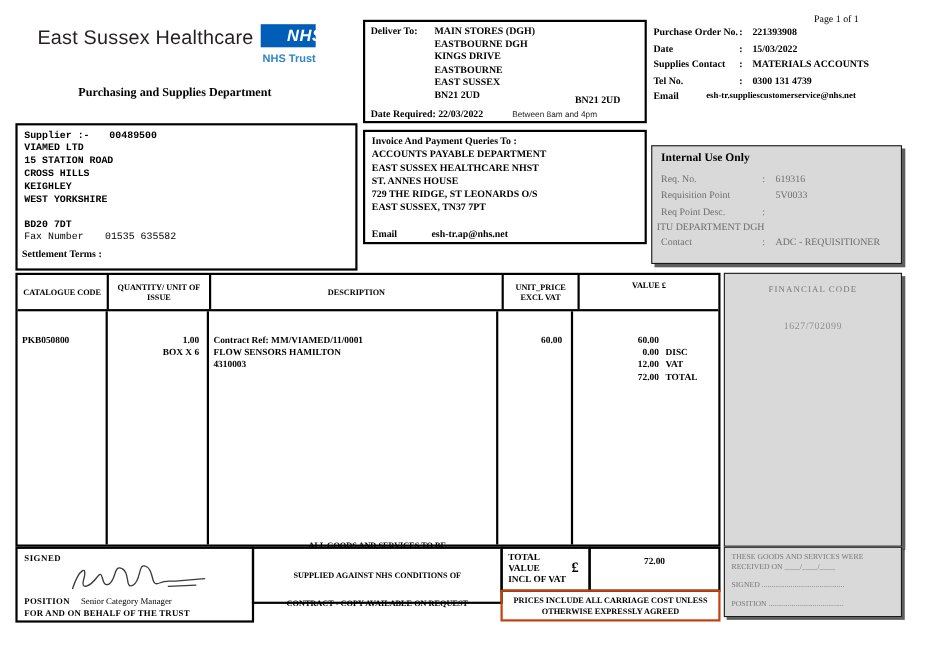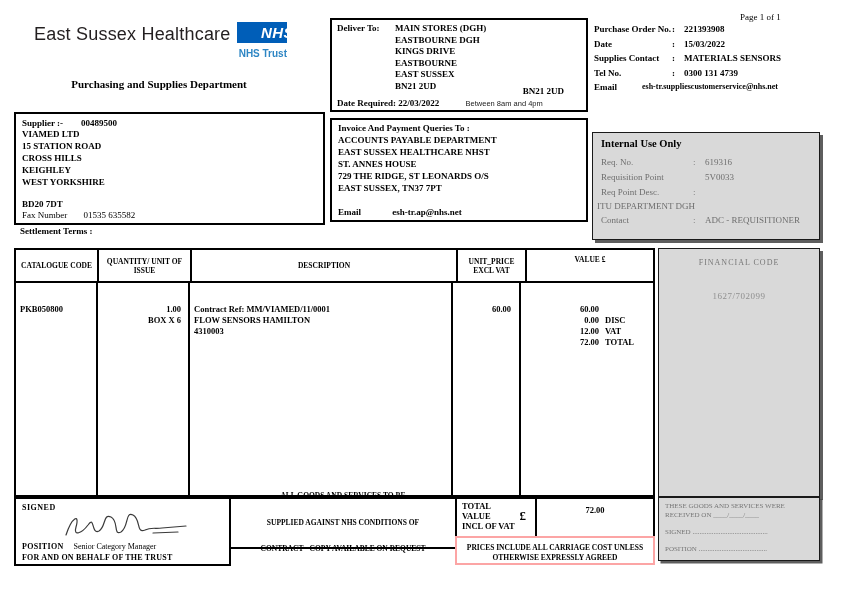--- a/index.html
+++ b/index.html
@@ -25,21 +25,21 @@
   .page-label{left:740px;top:12px;width:86px;font-size:9px;}
   .order-info{left:594px;top:24px;width:236px;}
   .oi-row{display:flex;margin-bottom:4.5px;line-height:10px;}
   .oi-label{width:78px;font-weight:bold;}
   .oi-sep{width:12px;text-align:left;font-weight:bold;}
   .oi-val{flex:1;font-weight:bold;}
   .oi-row-email .oi-label{width:40px;}
   .oi-row-email .oi-sep{width:8px;}
   .oi-row-email .oi-val{font-size:8px;}
   
-  .supplier-box{left:14px;top:112px;width:311px;height:113px;border:2px solid #000;padding:4px 6px 2px 6px;}
+  .supplier-box{left:14px;top:112px;width:311px;height:134px;border:2px solid #000;padding:4px 6px 2px 6px;font-family:Liberation Mono, monospace;}
   .sup-head{display:flex;font-weight:bold;}
   .sup-code{margin-left:18px;}
   .sup-lines div{line-height:12px;font-weight:bold;}
   .sup-post{margin-top:11px;font-weight:bold;}
   .sup-fax{margin-top:1px;}
   .sup-fax span{margin-right:14px;}
   .settlement{left:20px;top:226px;font-weight:bold;}
   
   .invoice-box{left:330px;top:118px;width:258px;height:104px;border:2px solid #000;padding:3px 6px;}
   .iq-title{font-weight:bold;margin-bottom:1px;}
@@ -83,22 +83,22 @@
   .pos-row{margin-top:auto;font-size:8px;white-space:nowrap;}
   .pos-row .pl{font-weight:bold;letter-spacing:.3px;margin-right:8px;}
   .behalf{font-size:8px;font-weight:bold;letter-spacing:.2px;margin-top:2px;}
   .goods-cell{left:229px;top:497px;width:228px;height:52px;border:2px solid #000;display:flex;flex-direction:column;
               align-items:center;justify-content:center;font-size:7.5px;font-weight:bold;text-align:center;line-height:10.5px;gap:16px;}
   .total-label-cell{left:455px;top:497px;width:82px;height:41px;border:2px solid #000;padding:2px 5px;font-weight:bold;font-size:8.5px;}
   .tl-line2{display:flex;justify-content:space-between;align-items:flex-end;padding-right:4px;}
   .pound{font-size:13px;line-height:10px;}
   .total-value-cell{left:535px;top:497px;width:120px;height:41px;border:2px solid #000;text-align:center;
                     padding-top:6px;font-weight:bold;font-size:8.5px;}
-  .carriage-cell{left:455px;top:536px;width:200px;height:29px;border:2px solid #fca5a5;display:flex;flex-direction:column;
-                 align-items:center;justify-content:flex-end;font-size:7.5px;font-weight:bold;text-align:center;line-height:10px;}
+  .carriage-cell{left:455px;top:536px;width:200px;height:29px;border:2px solid #c2410c;display:flex;flex-direction:column;
+                 align-items:center;justify-content:center;font-size:7.5px;font-weight:bold;text-align:center;line-height:10px;}
   .received-box{left:658px;top:497px;width:162px;height:64px;background:#D9D9D9;border:1.5px solid #1a1a1a;
                 box-shadow:2.5px 2.5px 0 rgba(40,40,40,.75);padding:4px 6px;color:#777;font-size:7px;line-height:9px;}
   .rb-gap{margin-top:8px;}
 </style>
 </head>
 <body>
 
 <div id="page">
 
   <div class="abs logo-title">East Sussex Healthcare</div>
@@ -136,21 +136,21 @@
       <span class="oi-val">221393908</span>
     </div>
     <div class="oi-row">
       <span class="oi-label">Date</span>
       <span class="oi-sep">:</span>
       <span class="oi-val">15/03/2022</span>
     </div>
     <div class="oi-row">
       <span class="oi-label">Supplies Contact</span>
       <span class="oi-sep">:</span>
-      <span class="oi-val">MATERIALS SENSORS</span>
+      <span class="oi-val">MATERIALS ACCOUNTS</span>
     </div>
     <div class="oi-row">
       <span class="oi-label">Tel No.</span>
       <span class="oi-sep">:</span>
       <span class="oi-val">0300 131 4739</span>
     </div>
     <div class="oi-row oi-row-email">
       <span class="oi-label">Email</span>
       <span class="oi-sep"></span>
       <span class="oi-val">esh-tr.suppliescustomerservice@nhs.net</span>

